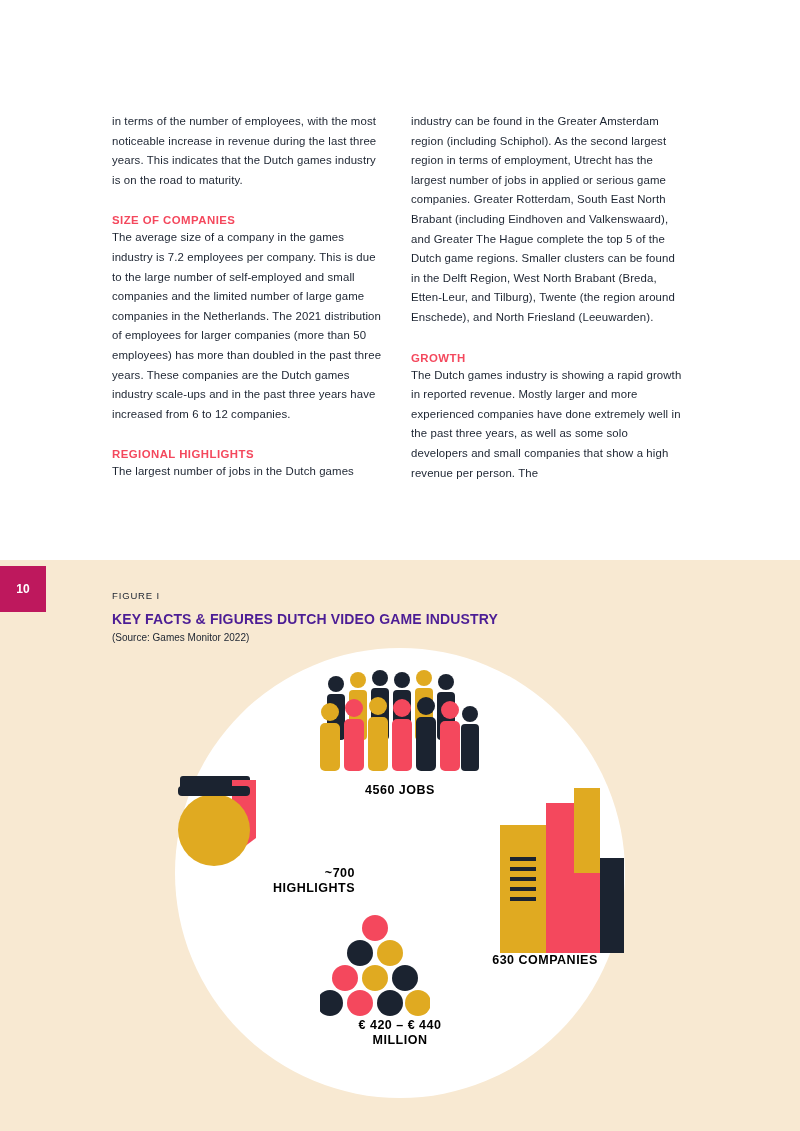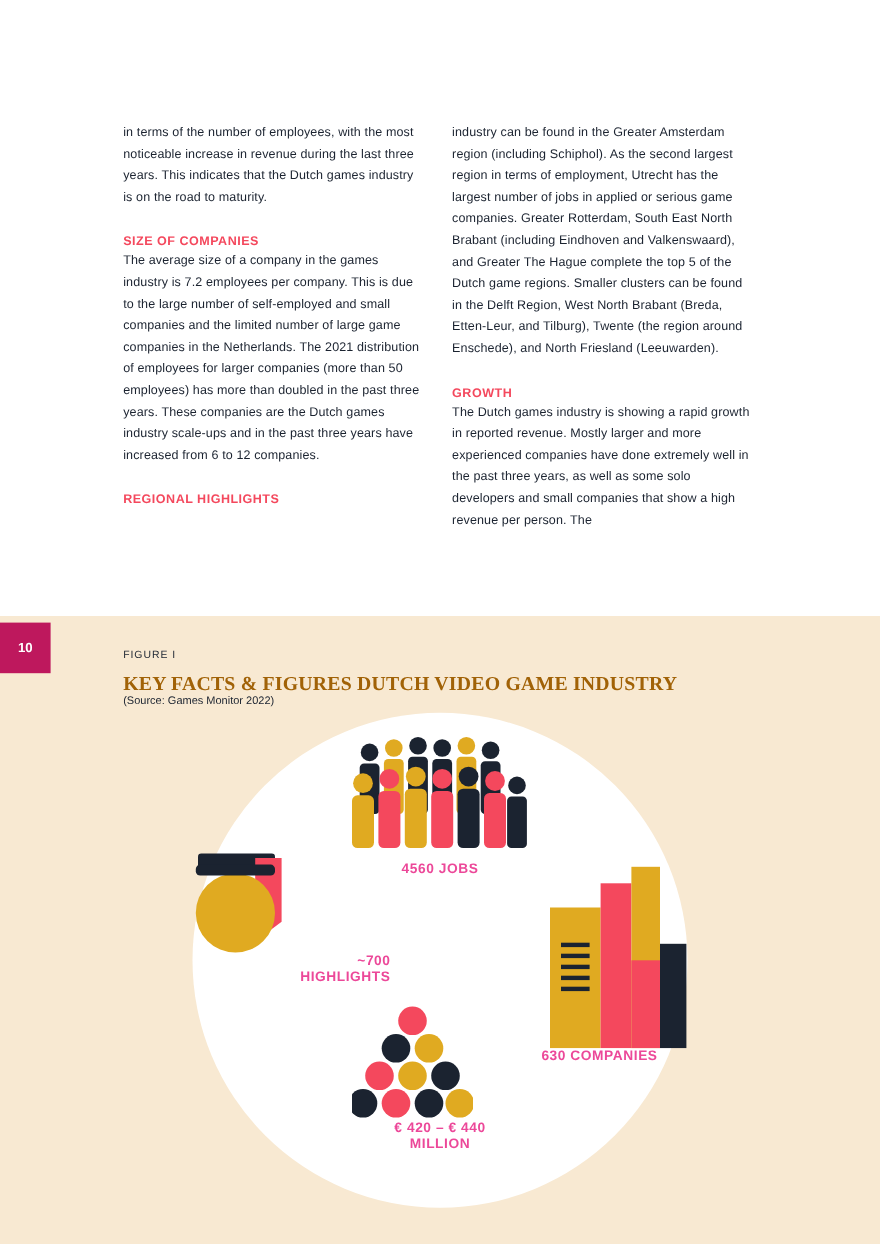--- a/index.html
+++ b/index.html
@@ -65,25 +65,24 @@
     position: absolute;
     left: 112px; top: 590px;
     font-size: 9.5px;
     font-weight: normal;
     letter-spacing: 0.09em;
     color: #1b2330;
   }
   .fig-title {
     position: absolute;
     left: 112px; top: 611px;
-    font-size: 18px;
+    font-size: 14px;
     font-weight: bold;
     letter-spacing: 0.01em;
-    color: #a16207;
-    font-family: Liberation Serif, serif;
+    color: #4c1d95;
   }
   .fig-source {
     position: absolute;
     left: 112px; top: 632px;
     font-size: 10px;
     color: #1b2330;
   }
 
   
   .info-wrap {
@@ -97,41 +96,42 @@
     width: 450px; height: 450px;
     border-radius: 50%;
     background: #ffffff;
   }
   .info-label {
     position: absolute;
     text-align: center;
     font-size: 12.5px;
     font-weight: bold;
     letter-spacing: 0.04em;
-    color: #ec4899;
+    color: #000000;
     line-height: 15px;
   }
   #jobs-label { left: 110px; top: 135px; width: 230px; }
   #grad-label { left: -20px; top: 218px; width: 200px; text-align: right; }
   #companies-label { left: 255px; top: 305px; width: 230px; text-align: center;}
   #revenue-label { left: 80px; top: 370px; width: 290px; }
 
   svg { display: block; }
 </style>
 </head>
 <body>
 
 <div class="page">
 
   <div class="columns">
     <div class="col">
       <p>in terms of the number of employees, with the most noticeable increase in revenue during the last three years. This indicates that the Dutch games industry is on the road to maturity.</p>
       <div class="section-head">SIZE OF COMPANIES</div>
       <p>The average size of a company in the games industry is 7.2 employees per company. This is due to the large number of self-employed and small companies and the limited number of large game companies in the Netherlands. The 2021 distribution of employees for larger companies (more than 50 employees) has more than doubled in the past three years. These companies are the Dutch games industry scale-ups and in the past three years have increased from 6 to 12 companies.</p>
       <div class="section-head">REGIONAL HIGHLIGHTS</div>
+      <p>The largest number of jobs in the Dutch games</p>
     </div>
     <div class="col">
       <p>industry can be found in the Greater Amsterdam region (including Schiphol). As the second largest region in terms of employment, Utrecht has the largest number of jobs in applied or serious game companies. Greater Rotterdam, South East North Brabant (including Eindhoven and Valkenswaard), and Greater The Hague complete the top 5 of the Dutch game regions. Smaller clusters can be found in the Delft Region, West North Brabant (Breda, Etten-Leur, and Tilburg), Twente (the region around Enschede), and North Friesland (Leeuwarden).</p>
       <div class="section-head">GROWTH</div>
       <p>The Dutch games industry is showing a rapid growth in reported revenue. Mostly larger and more experienced companies have done extremely well in the past three years, as well as some solo developers and small companies that show a high revenue per person. The</p>
     </div>
   </div>
 
   <div class="panel"></div>
 

